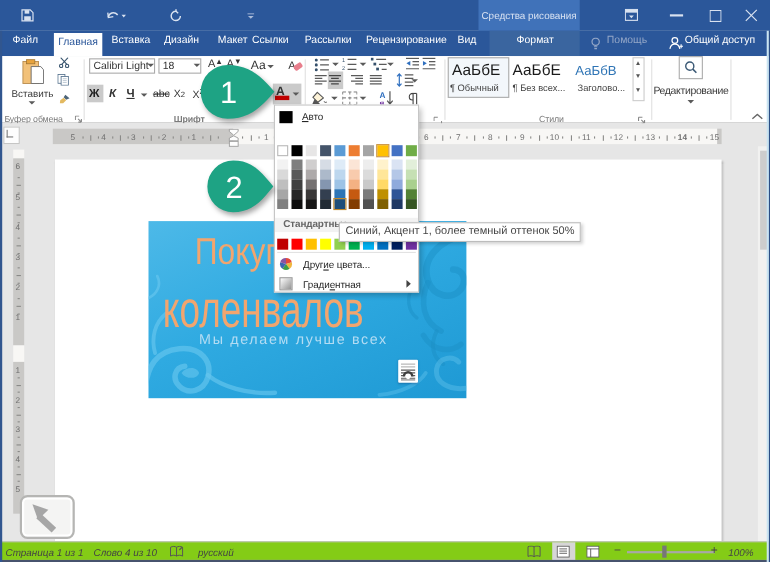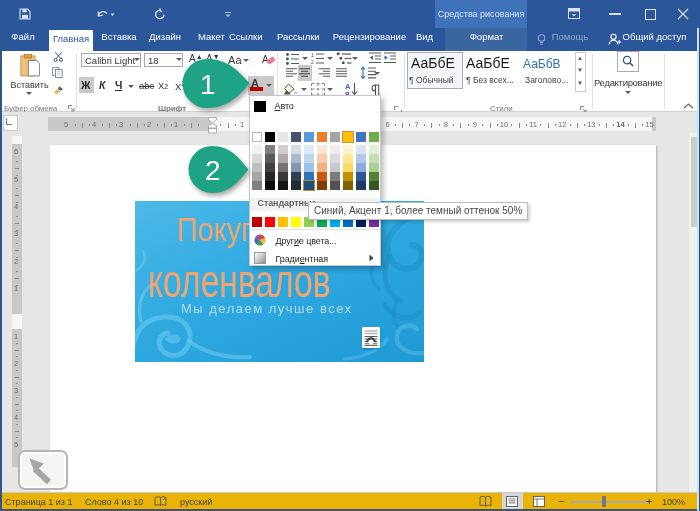--- a/index.html
+++ b/index.html
@@ -32,21 +32,21 @@
 .sr { position:absolute; width:10px; height:10px; }
 .mitem { position:absolute; font-size:9px; color:#262626; letter-spacing:-0.1px; }
 
 #tooltip { left:308px; top:202px; width:220px; height:18px; background:#FFFFFF; border:1px solid #BCBCBC; box-shadow:2px 2px 3px rgba(0,0,0,0.18); z-index:60; font-size:10px; color:#464646; line-height:16px; padding-left:5px; }
 
 #page { left:50px; top:145px; width:606px; height:347px; background:#FFFFFF; box-shadow:1px 1px 2px rgba(0,0,0,0.25); }
 #card { left:135px; top:201px; width:289px; height:161px; background:linear-gradient(155deg,#4DB9E8 0%,#2FAAE1 45%,#1E99D4 100%); z-index:10; }
 
 .arrow { position:absolute; z-index:80; }
 
-#statusbar { left:0; top:492px; width:700px; height:17px; background:#eab308; border-top:1px solid #C8C8C8; font-size:9px; color:#444; }
+#statusbar { left:0; top:492px; width:700px; height:17px; background:#84cc16; border-top:1px solid #C8C8C8; font-size:9px; color:#444;font-style:italic; }
 #bottomstrip { left:0; top:509px; width:700px; height:2px; background:#47536E; }
 </style>
 </head>
 <body>
 <div id="app">
 
 <div class="abs" id="titlebar"></div>
 <div class="abs" id="ctxhdr">Средства рисования</div>
 <svg class="abs" style="left:19px;top:8px;" width="12" height="12" viewBox="0 0 12 12">
   <path d="M1 1 H8.5 L11 3.5 V11 H1 Z" fill="none" stroke="#D9E2F0" stroke-width="1.1"></path>

